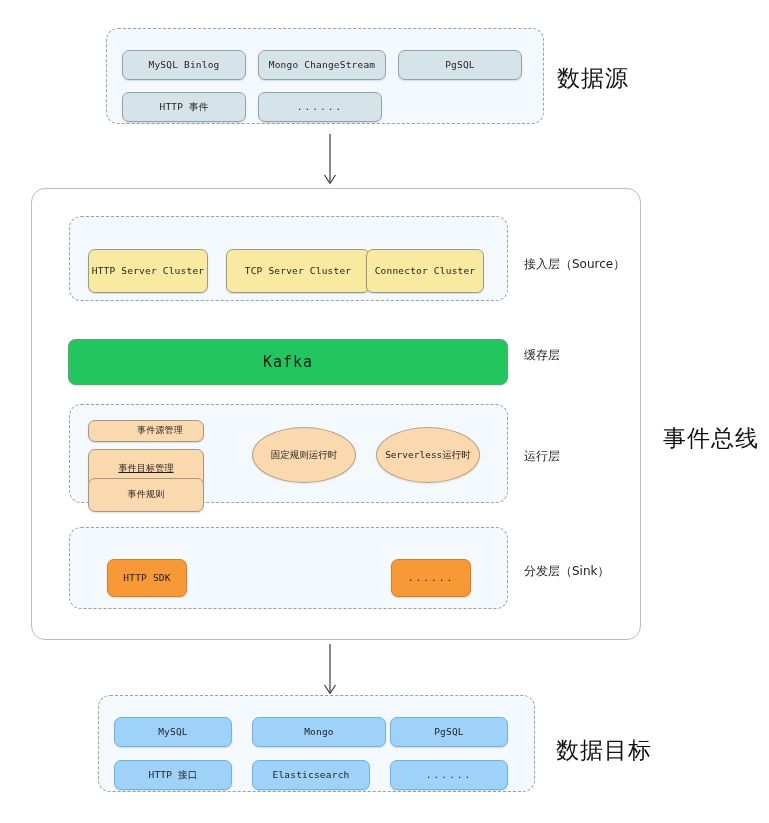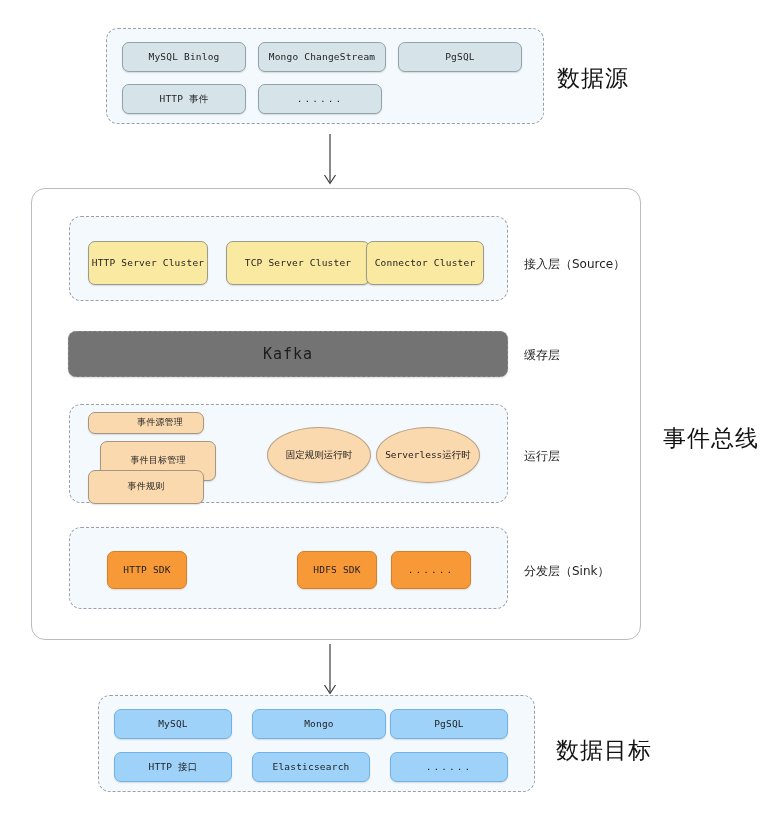--- a/index.html
+++ b/index.html
@@ -43,26 +43,27 @@
     align-items: center;
     justify-content: center;
     border-radius: 7px;
     border: 1px solid #9b9b9b;
     font-size: 9.5px;
     color: #1d1d1f;
     letter-spacing: 0.2px;
     text-align: right;
     box-shadow: 0 1px 1.5px rgba(0,0,0,0.13);
     line-height: 1.1;
+    margin-top: 8px;
   }
   .node-source   { background: #d6e4e9; border-color: #8fa3a9; }
   .node-target   { background: #9fd2f8; border-color: #6fb3e6; }
   .node-access   { background: #fae9a0; border-color: #9b9b8b; }
   .node-kafka    {
-    background: #737373;
+    background: #22c55e;
     border: 1.4px dashed #8a8a8a;
     border-radius: 8px;
     font-size: 15px;
     letter-spacing: 1px;
     box-shadow: 0 1px 2px rgba(0,0,0,0.14);
   }
   .node-runtime  { background: #fbd9ae; border-color: #a79680; font-size: 9px; }
   .node-sink     { background: #f89938; border-color: #d87f23; }
 
   .ellipse {
@@ -156,43 +157,40 @@
   </div>
   <div class="side-label" style="left:524px; top:347px;">
     <span>缓存层</span>
   </div>
 
   <div class="abs group-dashed" style="left:69px; top:404px; width:439px; height:99px;">
   </div>
   <div class="node node-runtime" style="left:88px; top:412px; width:116px; height:22px;padding-left:28px;">
     <span>事件源管理</span>
   </div>
-  <div class="node node-runtime" style="left:100px; top:441px; width:116px; height:40px;">
+  <div class="node node-runtime" style="left:88px; top:441px; width:116px; height:40px;text-decoration:underline;">
     <span>事件目标管理</span>
   </div>
   <div class="node node-runtime" style="left:88px; top:470px; width:116px; height:34px;">
     <span>事件规则</span>
   </div>
-  <div class="ellipse" style="left:267px; top:427px; width:104px; height:56px;font-family:Liberation Serif, serif;">
+  <div class="ellipse" style="left:252px; top:427px; width:104px; height:56px;font-family:Liberation Serif, serif;">
     <span>固定规则运行时</span>
   </div>
   <div class="ellipse" style="left:376px; top:427px; width:104px; height:56px;">
     <span>Serverless运行时</span>
   </div>
   <div class="side-label" style="left:524px; top:448px;">
     <span>运行层</span>
   </div>
 
   <div class="abs group-dashed" style="left:69px; top:527px; width:439px; height:82px;">
   </div>
   <div class="node node-sink" style="left:107px; top:551px; width:80px; height:38px;">
     <span>HTTP SDK</span>
-  </div>
-  <div class="node node-sink" style="left:297px; top:551px; width:80px; height:38px;">
-    <span>HDFS SDK</span>
   </div>
   <div class="node node-sink" style="left:391px; top:551px; width:80px; height:38px; letter-spacing:2px;">
     <span>......</span>
   </div>
   <div class="side-label" style="left:524px; top:563px;">
     <span>分发层（Sink）</span>
   </div>
 
   <div class="big-label" style="left:663px; top:423px;">
     <span>事件总线</span>

